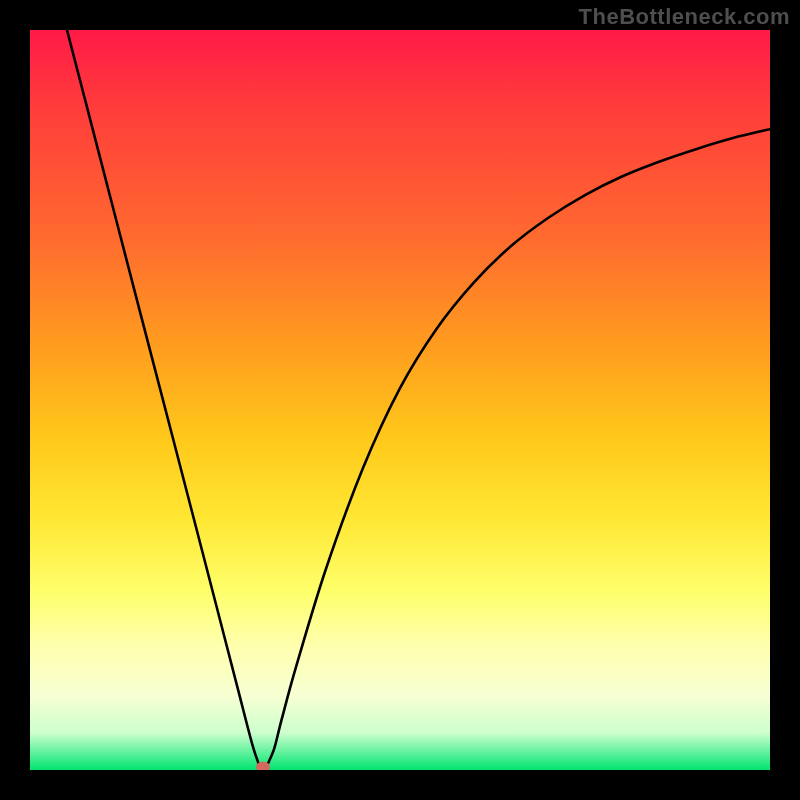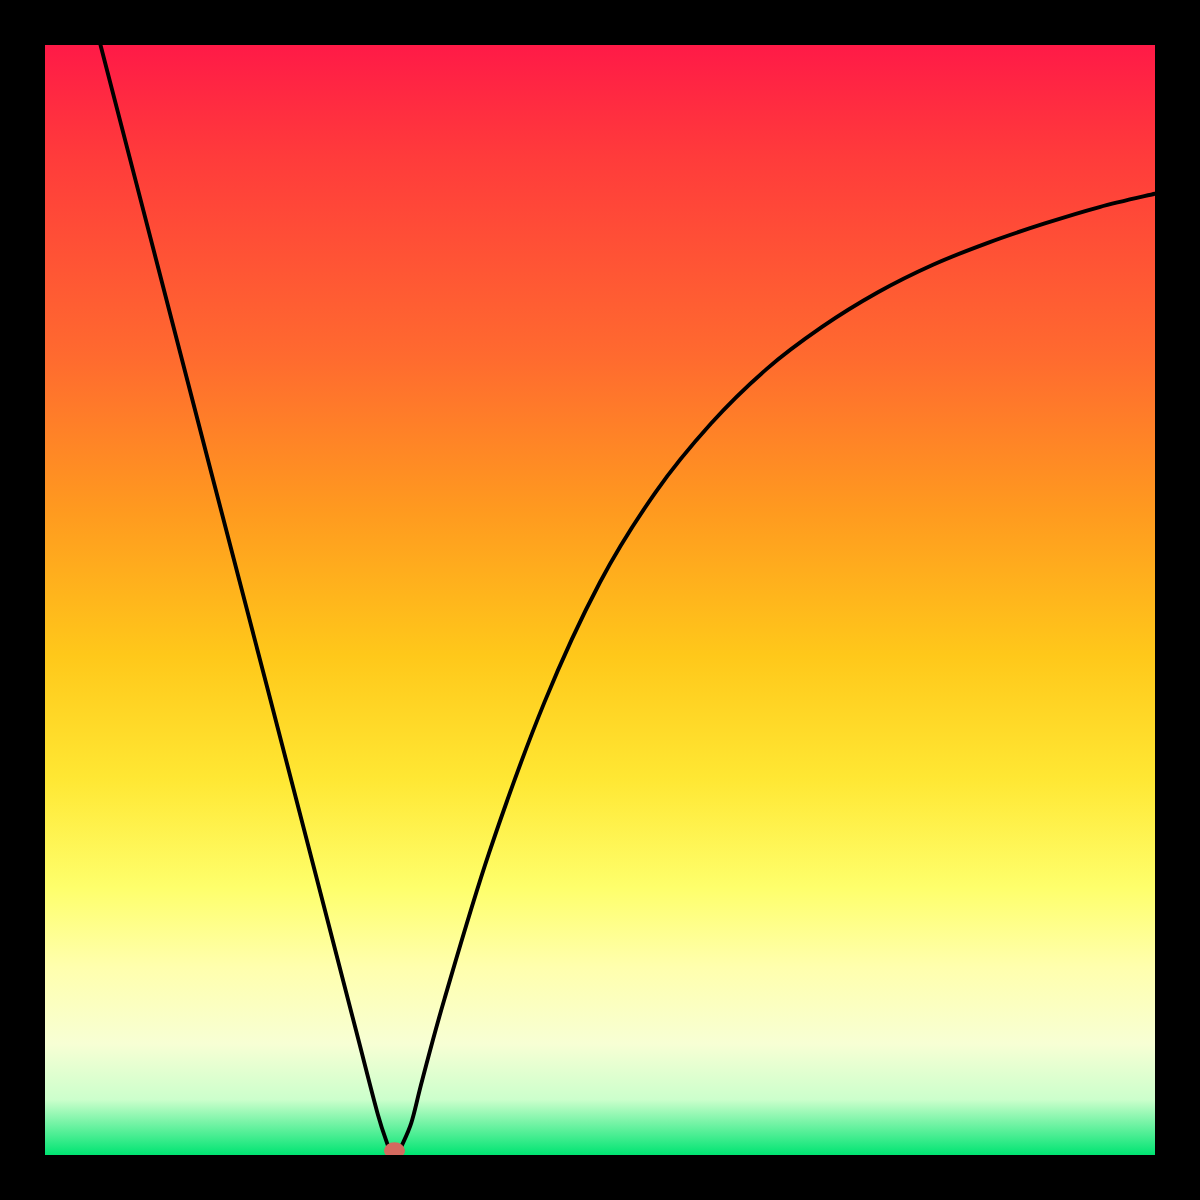--- a/index.html
+++ b/index.html
@@ -79,20 +79,21 @@
     border-radius: 50%;
     background: #d46a5f;
     transform: translate(-50%, -50%);
   }
 </style>
 </head>
 <body>
 
 <div class="stage">
 
+  <div class="watermark">TheBottleneck.com</div>
 
   <div class="plot-frame">
     <div class="plot-inner">
 
       <div class="gradient-bg"></div>
 
       <svg class="curve" viewBox="0 0 740 740" preserveAspectRatio="none">
         <path fill="none" stroke="#000" stroke-width="2.6" stroke-linecap="round" stroke-linejoin="round" d="M 37 0 C 43.166666666666664 23.803333333333324, 61.666666666666664 95.21333333333328, 74 142.81999999999994 C 86.33333333333333 190.4266666666666, 98.66666666666667 238.15666666666664, 111 285.64 C 123.33333333333333 333.12333333333333, 135.66666666666666 380.2366666666666, 148 427.71999999999997 C 160.33333333333334 475.2033333333333, 175.13333333333333 532.43, 185 570.54 C 194.86666666666667 608.65, 201.03333333333336 632.5766666666666, 207.20000000000002 656.38 C 213.36666666666667 680.1833333333334, 218.3 700.04, 222 713.36 C 225.7 726.6800000000001, 228.41333333333336 732.3599999999999, 229.4 736.3 C 230.38666666666666 740.24, 228.16666666666666 736.8833333333333, 227.92 737 L 238.28 737 C 238.03333333333333 736.8833333333333, 235.81333333333333 739.3766666666667, 236.8 736.3 C 237.7866666666667 733.2233333333332, 241.73333333333335 726.31, 244.20000000000002 718.54 C 246.66666666666669 710.77, 247.90000000000003 703.4933333333333, 251.60000000000002 689.68 C 255.3 675.8666666666666, 259 660.8199999999999, 266.4 635.66 C 273.79999999999995 610.5, 284.9 571.65, 296 538.72 C 307.1 505.79, 320.6666666666667 468.1733333333334, 333 438.08000000000004 C 345.3333333333333 407.9866666666667, 357.66666666666663 381.46999999999997, 370 358.15999999999997 C 382.33333333333337 334.84999999999997, 394.66666666666674 315.8566666666667, 407.00000000000006 298.22 C 419.33333333333337 280.58333333333337, 431.6666666666667 266.03, 444 252.33999999999997 C 456.3333333333333 238.64999999999998, 468.6666666666667 226.81000000000003, 481 216.08000000000004 C 493.3333333333333 205.35000000000005, 505.6666666666667 196.47000000000006, 518 187.96000000000004 C 530.3333333333334 179.45000000000002, 542.6666666666666 171.92666666666665, 555 165.01999999999998 C 567.3333333333334 158.11333333333332, 579.6666666666666 152.07, 592 146.51999999999998 C 604.3333333333334 140.96999999999997, 616.6666666666666 136.28333333333325, 629 131.7199999999999 C 641.3333333333334 127.15666666666658, 653.6666666666666 123.08666666666664, 666 119.13999999999999 C 678.3333333333334 115.19333333333333, 690.6666666666666 111.36999999999996, 703 108.03999999999996 C 715.3333333333334 104.70999999999997, 733.8333333333334 100.63999999999997, 740 99.15999999999997"></path>
       </svg>
 

